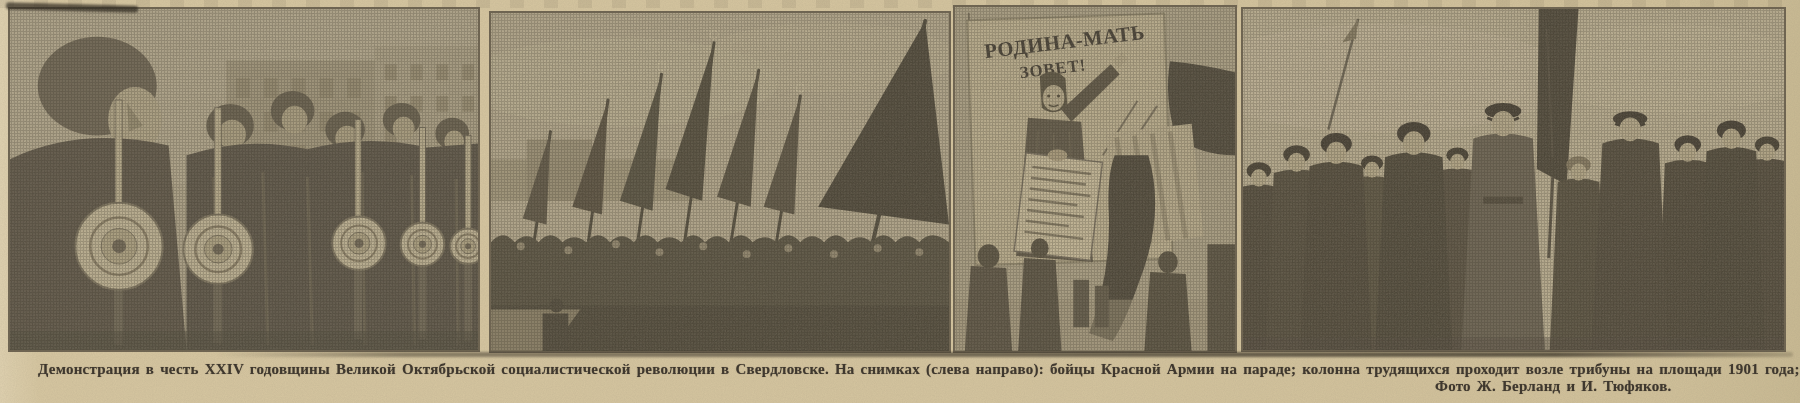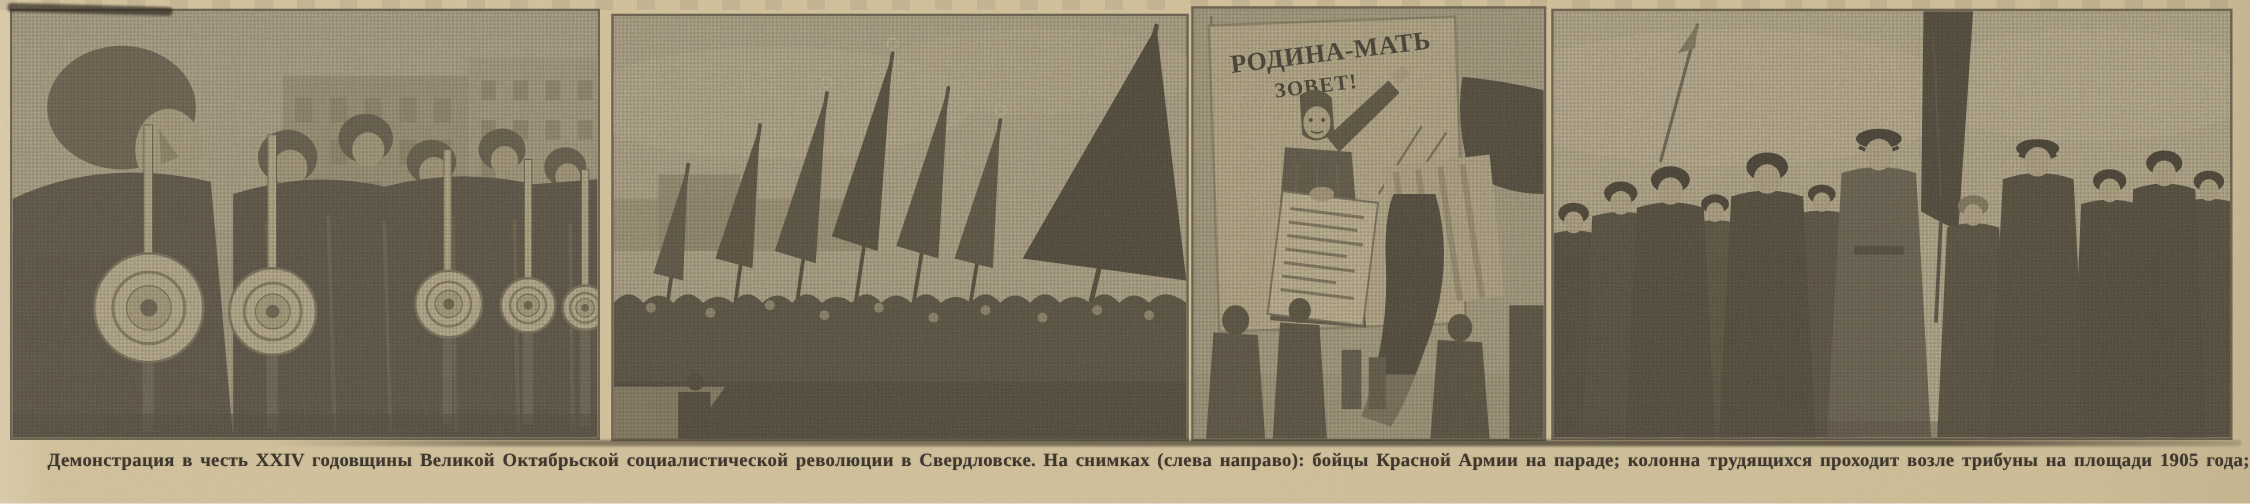--- a/index.html
+++ b/index.html
@@ -349,18 +349,19 @@
       </g>
       <rect y="332" width="545" height="13" fill="#4f4940" opacity="0.35"></rect>
       <rect width="545" height="345" filter="url(#grain)" opacity="0.5"></rect>
     </svg>
     <div class="dots"></div>
   </div>
 
   <div class="smudge" id="smudge-top"></div>
   <div class="smudge" id="smudge-caption"></div>
 
-  <div class="caption-line" id="cap-line1">Демонстрация в честь XXIV годовщины Великой Октябрьской социалистической революции в Свердловске. На снимках (слева направо): бойцы Красной Армии на параде; колонна трудящихся проходит возле трибуны на площади 1905 года;</div>
+  <div class="caption-line" id="cap-line1">Демонстрация в честь XXIV годовщины Великой Октябрьской социалистической революции в Свердловске. На снимках (слева направо): бойцы Красной Армии на параде; колонна трудящихся проходит возле трибуны на площади 1901 года;</div>
+  <div class="caption-line" id="cap-credit">Фото Ж. Берланд и И. Тюфяков.</div>
 
   <svg id="page-grain" width="1800" height="403">
     <rect width="1800" height="403" filter="url(#grain)"></rect>
   </svg>
 </div>
 
 </body></html>

